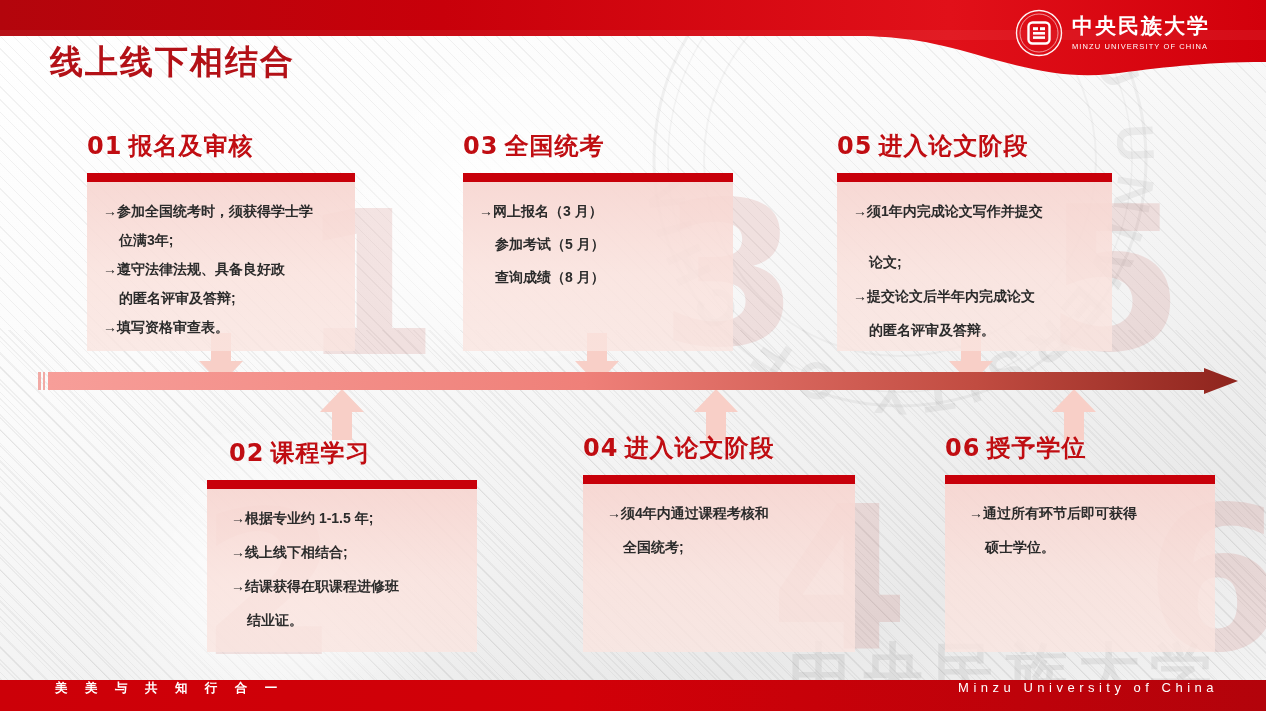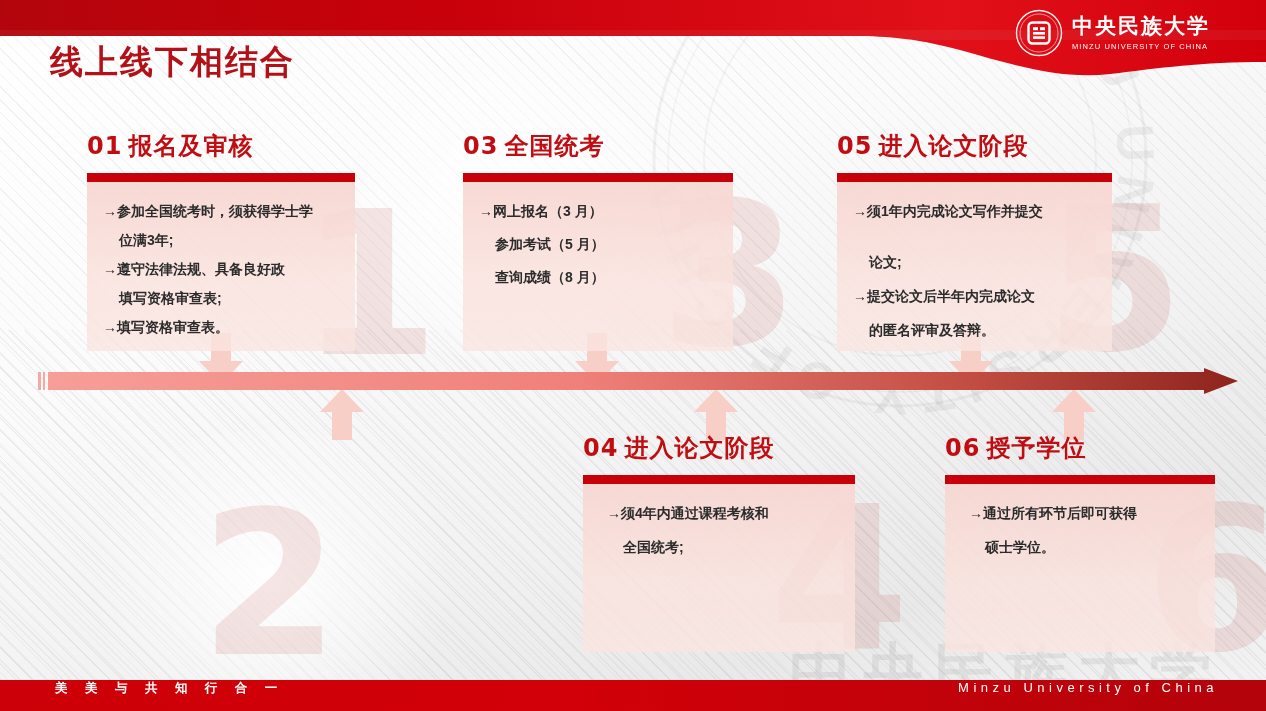--- a/index.html
+++ b/index.html
@@ -225,21 +225,21 @@
 
   <div class="card" style="left:87px;top:130px;width:268px;">
     <div class="head">
       <span class="num">01</span><span>报名及审核</span>
     </div>
     <div class="bar"></div>
     <div class="body" style="height:169px;">
       <div class="line">→参加全国统考时，须获得学士学</div>
       <div class="line ind">位满3年;</div>
       <div class="line">→遵守法律法规、具备良好政</div>
-      <div class="line ind">填写资格审查表;</div>
+      <div class="line ind">的匿名评审及答辩;</div>
       <div class="line">→填写资格审查表。</div>
     </div>
   </div>
 
   <div class="card" style="left:463px;top:130px;width:270px;">
     <div class="head">
       <span class="num">03</span><span>全国统考</span>
     </div>
     <div class="bar"></div>
     <div class="body" style="height:169px;">
@@ -255,20 +255,32 @@
     </div>
     <div class="bar"></div>
     <div class="body" style="height:169px;">
       <div class="line" style="margin-bottom:37px;">→须1年内完成论文写作并提交</div>
       <div class="line ind" style="margin-bottom:20px;">论文;</div>
       <div class="line" style="margin-bottom:20px;">→提交论文后半年内完成论文</div>
       <div class="line ind">的匿名评审及答辩。</div>
     </div>
   </div>
 
+  <div class="card" style="left:207px;top:437px;width:270px;">
+    <div class="head" style="margin-left:22px;">
+      <span class="num">02</span><span>课程学习</span>
+    </div>
+    <div class="bar"></div>
+    <div class="body" style="height:163px;padding-left:24px;">
+      <div class="line" style="margin-bottom:20px;">→根据专业约 1-1.5 年;</div>
+      <div class="line" style="margin-bottom:20px;">→线上线下相结合;</div>
+      <div class="line" style="margin-bottom:20px;">→结课获得在职课程进修班</div>
+      <div class="line ind">结业证。</div>
+    </div>
+  </div>
 
   <div class="card" style="left:583px;top:432px;width:272px;">
     <div class="head">
       <span class="num">04</span><span>进入论文阶段</span>
     </div>
     <div class="bar"></div>
     <div class="body" style="height:168px;padding-left:24px;">
       <div class="line" style="margin-bottom:20px;">→须4年内通过课程考核和</div>
       <div class="line ind">全国统考;</div>
     </div>

